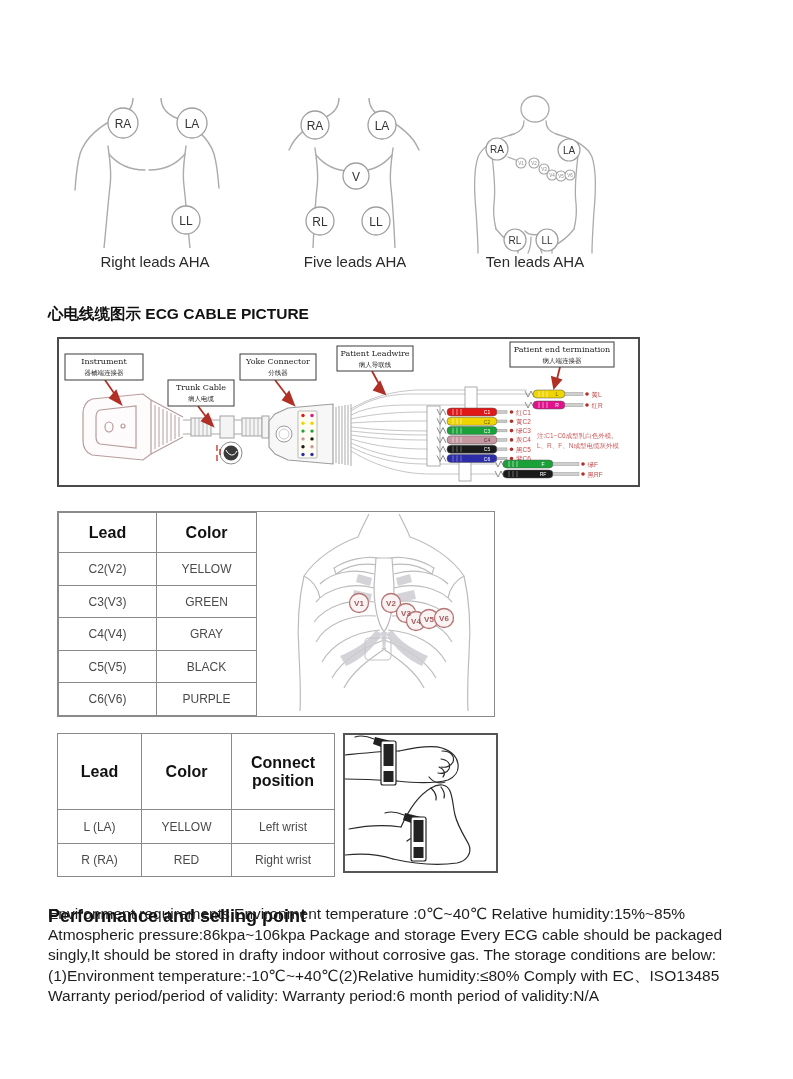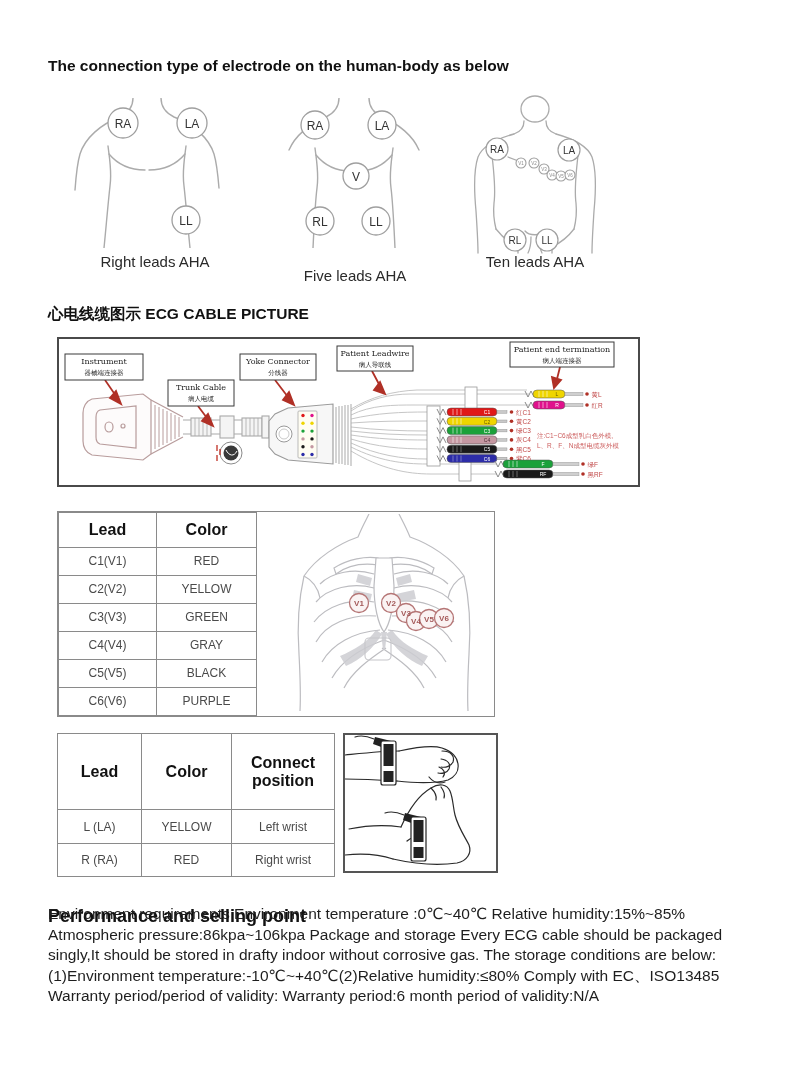--- a/index.html
+++ b/index.html
@@ -32,21 +32,20 @@
   .vcirc-t{font-size:8px;fill:#a35858;text-anchor:middle;font-weight:bold;}
   .lead-label{font-size:6.5px;fill:#c14848;}
   .note-t{font-size:6.5px;fill:#cc5d5d;}
   .lead-id{font-size:5px;text-anchor:middle;}
 </style>
 </head>
 <body>
 
 <div class="page">
 
-  <div class="abs title h-bold">The connection type of electrode on the human-body as below</div>
 
   <svg class="abs" style="left:73px;top:98px;" width="152" height="150" viewBox="0 0 152 150">
     <g fill="none" stroke="#ababab" stroke-width="1.4" stroke-linecap="round">
       <path d="M60,0 C60,9 55,15 47,19 C28,26 12,40 7,56 C4,66 3,78 2,92"></path>
       <path d="M88,0 C88,9 93,15 101,19 C120,26 136,40 141,56 C144,66 145,78 146,90"></path>
       <path d="M35,48 C37,64 39,74 37,88 C35,106 33,130 31,150"></path>
       <path d="M113,48 C111,64 109,74 111,88 C113,106 115,130 117,150"></path>
       <path d="M36,56 C46,68 58,72 72,72"></path>
       <path d="M112,56 C102,68 90,72 76,72"></path>
     </g>
@@ -119,21 +118,21 @@
       <circle cx="50" cy="145" r="11"></circle>
         <circle cx="82" cy="145" r="11"></circle>
     </g>
     <text class="electrode-s" x="32" y="57.7">RA</text>
     <text class="electrode-s" x="104" y="58.7">LA</text>
     <text class="electrode-s" x="50" y="148.7">RL</text>
     <text class="electrode-s" x="82" y="148.7">LL</text>
   </svg>
 
   <div class="abs caption" style="left:75px;top:253px;width:160px;">Right leads AHA</div>
-  <div class="abs caption" style="left:280px;top:267px;width:150px;">Five leads AHA</div>
+  <div class="abs caption" style="left:280px;top:253px;width:150px;">Five leads AHA</div>
   <div class="abs caption" style="left:460px;top:253px;width:150px;">Ten leads AHA</div>
 
   <div class="abs ecg-heading h-bold">心电线缆图示 ECG CABLE PICTURE</div>
 
   <div class="abs cable-box">
     <svg width="579" height="146" viewBox="0 0 579 146">
 
       <g fill="none" stroke="#c6c6c6" stroke-width="1">
         <path d="M292,72 C310,60 330,55 352,55 L470,55"></path>
         <path d="M292,76 C312,66 334,66 356,66 L470,66"></path>
@@ -337,24 +336,20 @@
   <div class="abs chest-section">
     <table class="data chest-table">
       <colgroup>
           <col style="width:98px">
           <col style="width:100px">
         </colgroup>
       <tbody>
           <tr>
         <th>Lead</th>
         <th>Color</th>
-      </tr>
-      <tr>
-        <td>C1(V1)</td>
-        <td>RED</td>
       </tr>
       <tr>
         <td>C2(V2)</td>
         <td>YELLOW</td>
       </tr>
       <tr>
         <td>C3(V3)</td>
         <td>GREEN</td>
       </tr>
       <tr>

